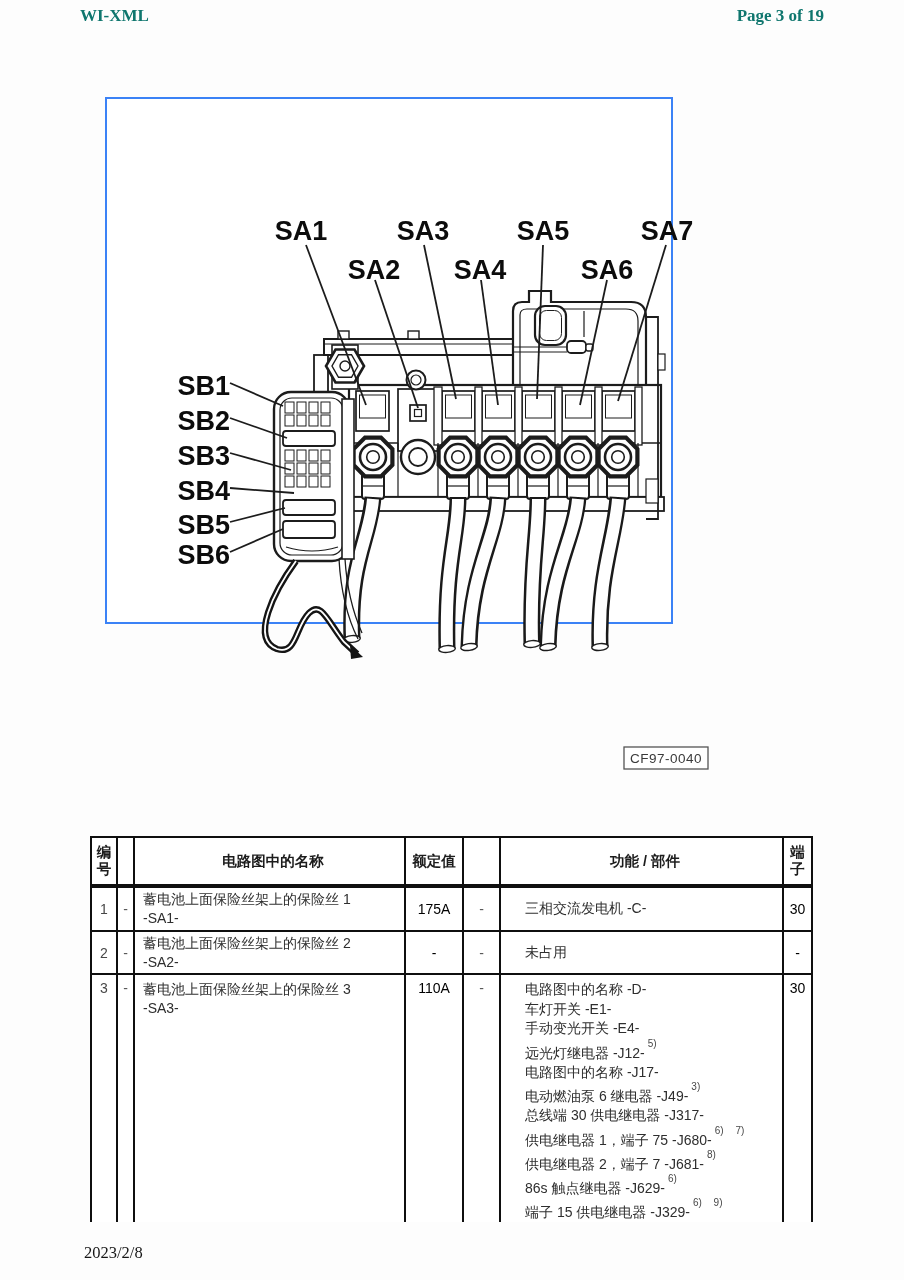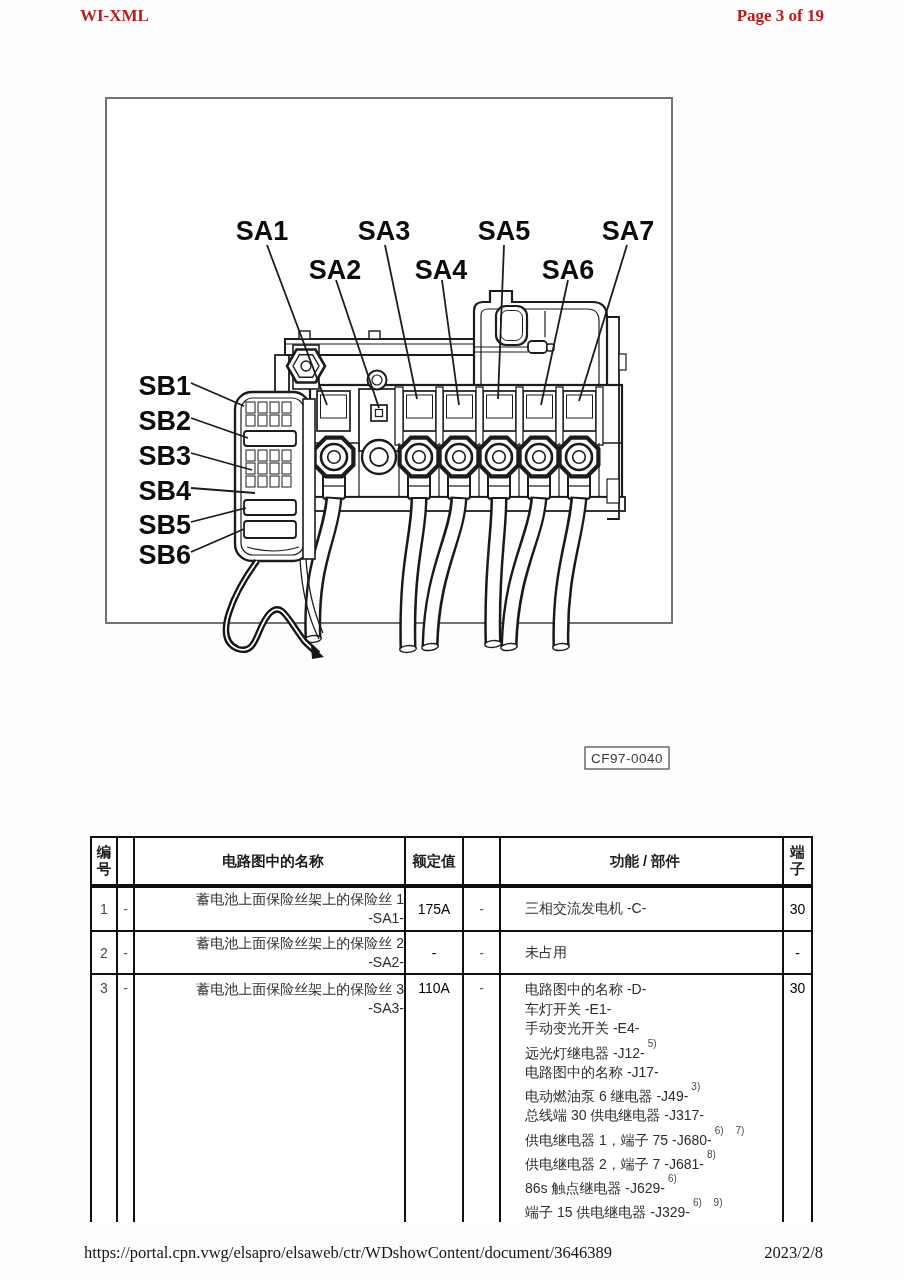--- a/index.html
+++ b/index.html
@@ -6,25 +6,25 @@
   body {
     width:904px; height:1280px; position:relative;
     background:#fdfdfd; color:#2e2e2e;
     font-family:"Liberation Sans","DejaVu Sans",sans-serif;
     overflow:hidden;
   }
   .doc-header {
     position:absolute; top:6px; left:80px; right:80px;
     display:flex; justify-content:space-between;
     font-family:"Liberation Serif","DejaVu Serif",serif;
-    font-weight:bold; font-size:17px; color:#b91c1c;
+    font-weight:bold; font-size:17px; color:#0f766e;
   }
   .figure-frame {
     position:absolute; left:105px; top:97px; width:568px; height:527px;
-    border:2px solid #737373; box-sizing:border-box; background:#ffffff;
+    border:2px solid #3b82f6; box-sizing:border-box; background:#ffffff;padding-left:39px;
   }
   svg .lbl {
     font-family:"Liberation Sans","DejaVu Sans",sans-serif;
     font-weight:bold; font-size:27px; fill:#0c0c0c;
   }
   svg .code-text {
     font-family:"Liberation Sans","DejaVu Sans",sans-serif;
     font-size:13.5px; fill:#3a3a3a; letter-spacing:0.5px;
   }
   table.fuse-table {
@@ -42,21 +42,21 @@
   }
   .fuse-table thead th.h-name, .fuse-table thead th.h-fn {
     text-align:center; padding-left:8px;
   }
   .fuse-table td { vertical-align:middle; text-align:center; }
   .fuse-table tr.r1 td { height:42px; }
   .fuse-table tr.r2 td { height:41px; }
   .fuse-table tr.r3 td {
     height:219px; vertical-align:top; padding-top:5px; border-bottom:none;
   }
-  .fuse-table td.c-name { text-align:right; padding-left:8px; line-height:19px;margin-left:18px; }
+  .fuse-table td.c-name { text-align:left; padding-left:8px; line-height:19px;margin-left:18px; }
   .fuse-table td.c-fn   { text-align:left; padding-left:24px; line-height:19.5px; }
   .fuse-table td.c-no   { color:#474747; }
   .fuse-table td.c-dash { color:#5a5a5a; }
   .fuse-table td.c-rating, .fuse-table td.c-term { color:#000000; }
   .fn-line { white-space:nowrap; }
   .fn-sup {
     font-size:10px; position:relative; top:-5px; margin-left:3px;
     color:#474747; word-spacing:9px; white-space:pre;
   }
   .doc-footer {
@@ -346,15 +346,14 @@
           <div class="fn-line"><span>供电继电器 2，端子 7 -J681-</span><sup class="fn-sup">8)</sup></div>
           <div class="fn-line"><span>86s 触点继电器 -J629-</span><sup class="fn-sup">6)</sup></div>
           <div class="fn-line"><span>端子 15 供电继电器 -J329-</span><sup class="fn-sup">6) 9)</sup></div>
         </td>
       <td class="c-term">30</td>
     </tr>
   </tbody>
 </table>
 
 <div class="doc-footer">
-  <span>https://portal.cpn.vwg/elsapro/elsaweb/ctr/WDshowContent/document/3646389</span>
   <span>2023/2/8</span>
 </div>
 
 </body></html>

